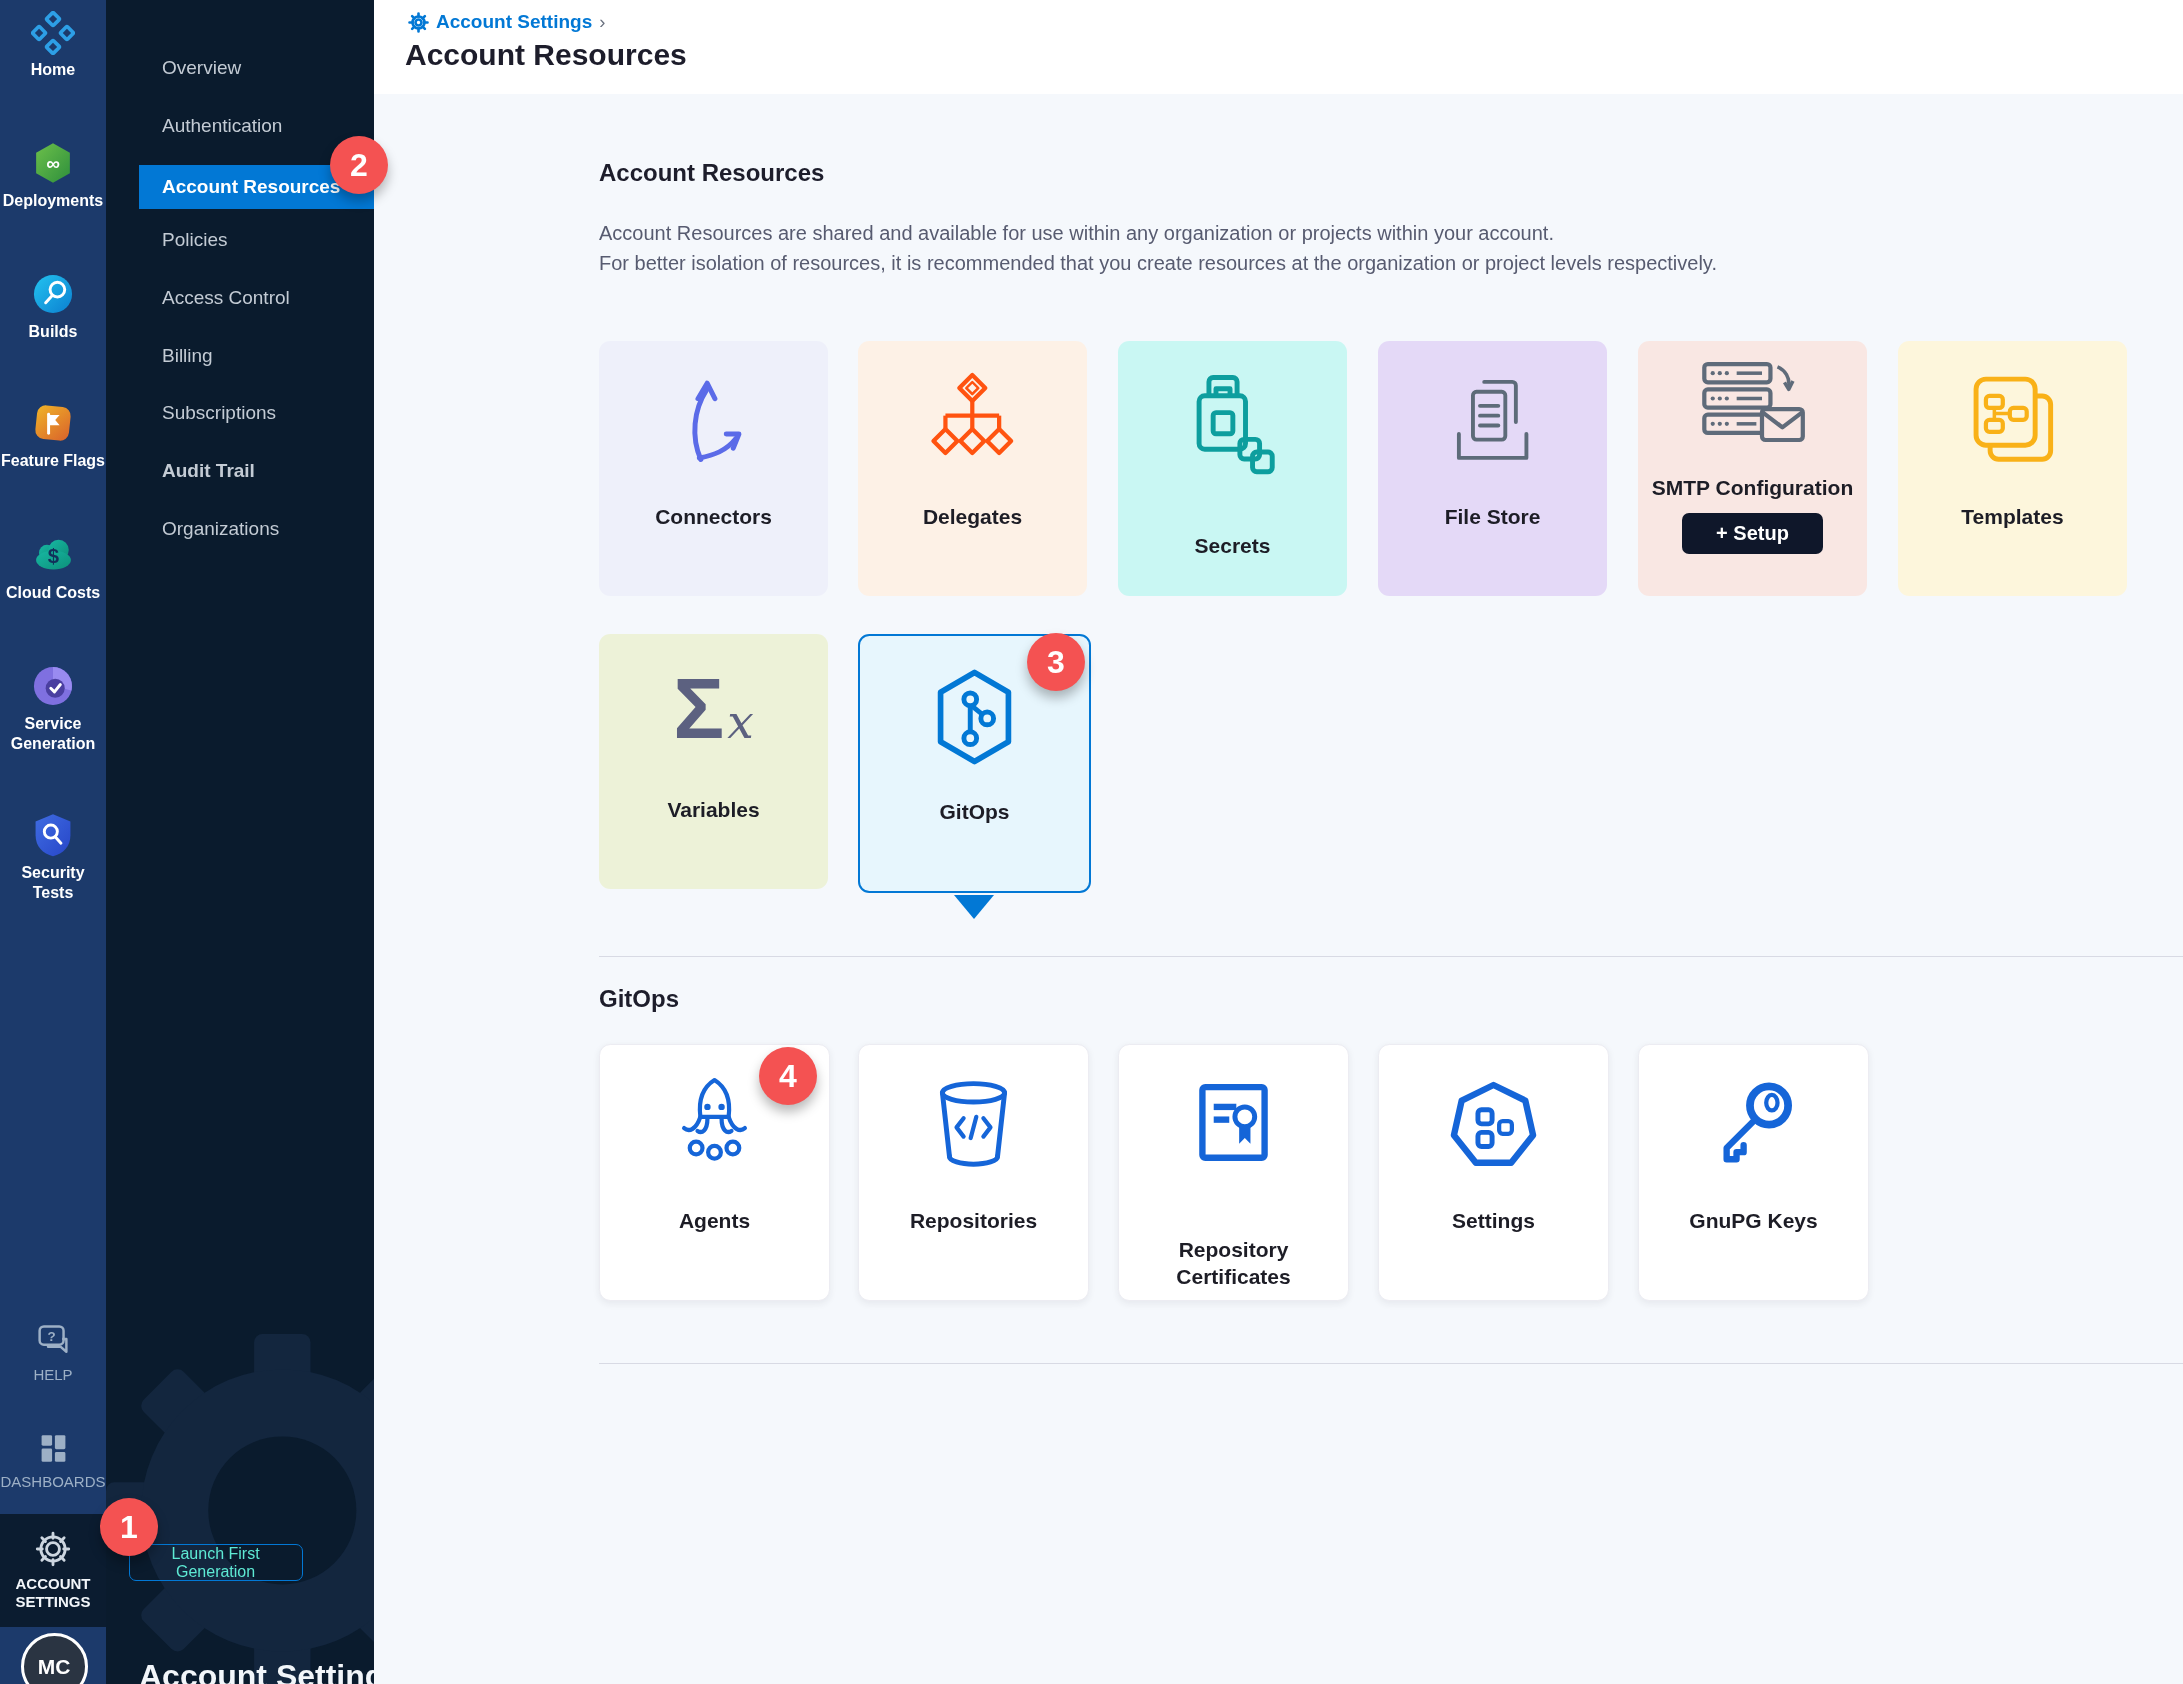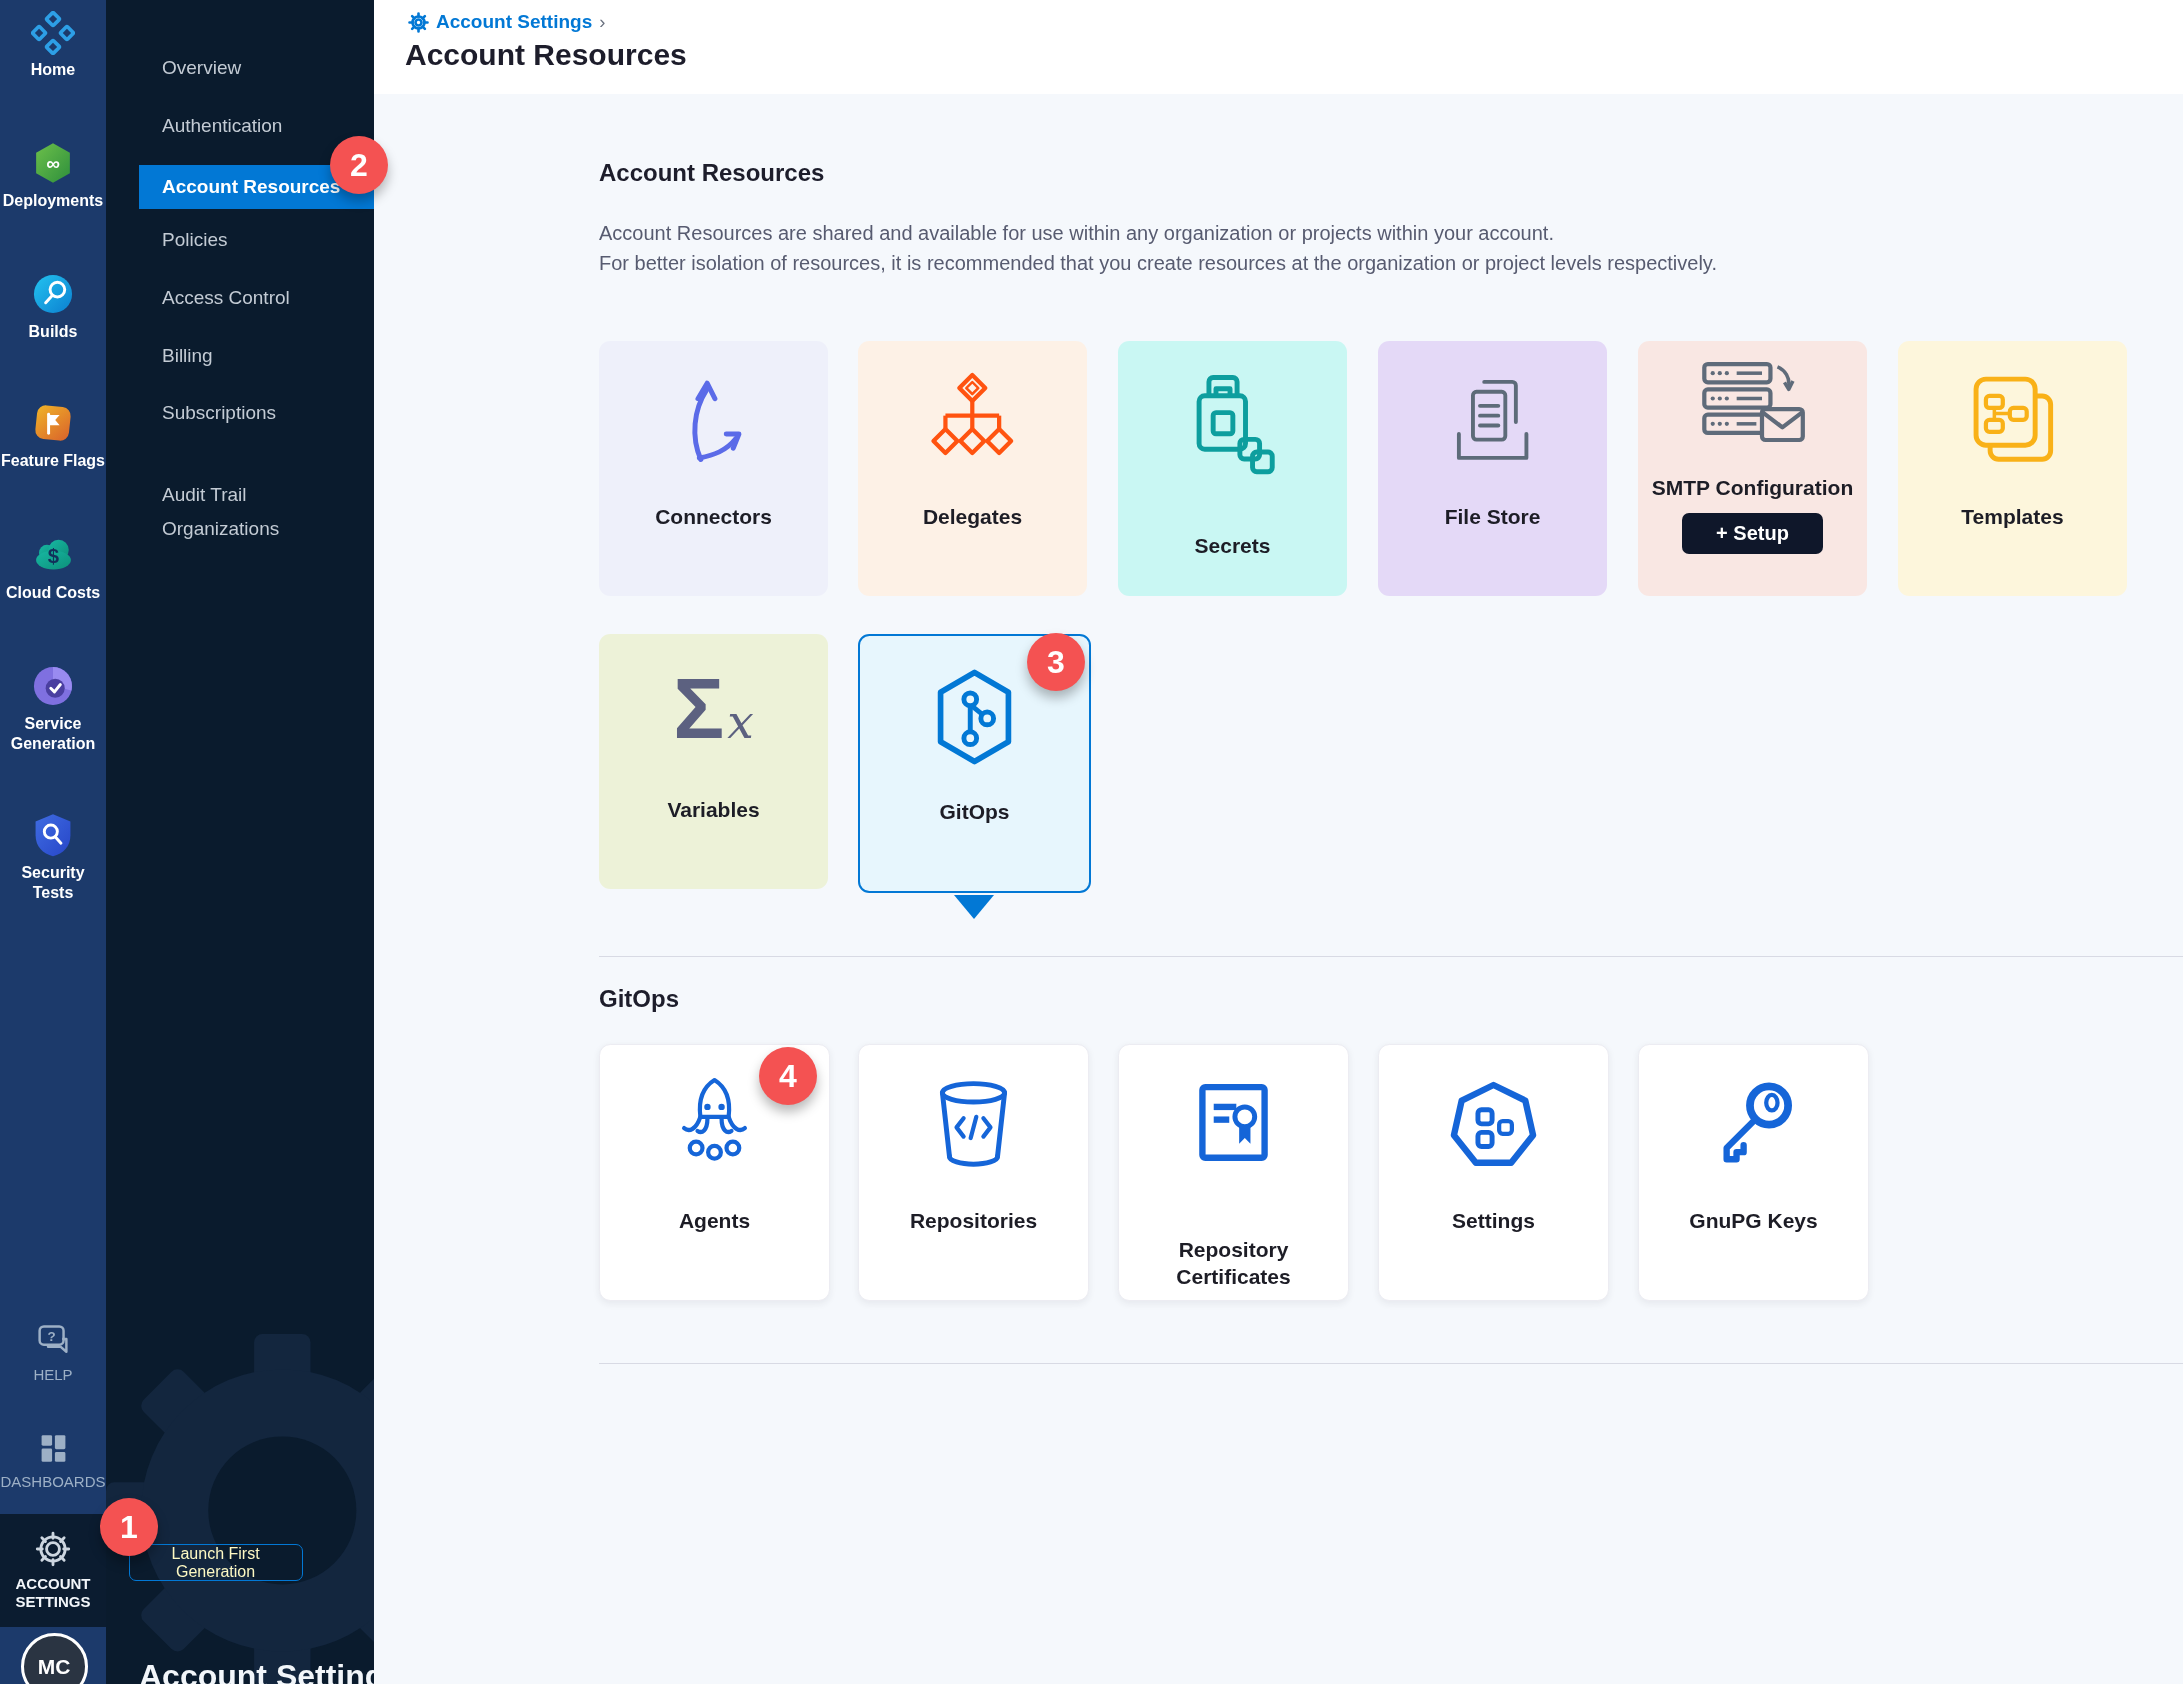--- a/index.html
+++ b/index.html
@@ -19,21 +19,21 @@
           display:flex;align-items:center;justify-content:center;}
 
   
   #sidebar{position:absolute;left:106px;top:0;width:268px;height:1685px;background:#0a1b2d;overflow:hidden;z-index:10;}
   .side-item{position:absolute;left:56px;font-size:19px;color:#c3cbd4;cursor:pointer;white-space:nowrap;}
   .side-sel{position:absolute;left:33px;top:165px;width:235px;height:44px;background:#0278d5;
             display:flex;align-items:center;cursor:pointer;}
   .side-sel span{margin-left:23px;font-size:19px;font-weight:600;color:#ffffff;white-space:nowrap;}
   #gear-watermark{position:absolute;left:0;top:1327px;}
   .launch-btn{position:absolute;left:22.6px;top:1544px;width:174px;height:37px;border:1.4px solid #0278d5;
-              border-radius:7px;background:transparent;color:#fef9c3;font-size:16px;
+              border-radius:7px;background:transparent;color:#5eead4;font-size:16px;
               font-family:"Liberation Sans",sans-serif;display:flex;align-items:center;justify-content:center;cursor:pointer;}
   .side-footer{position:absolute;left:33px;top:1658px;font-size:32px;font-weight:700;color:#f2f6fa;white-space:nowrap;}
 
   
   #header{position:absolute;left:374px;top:0;width:1809px;height:94px;background:#ffffff;z-index:5;}
   .breadcrumb{position:absolute;left:408px;top:11.3px;display:flex;align-items:center;gap:7px;z-index:6;}
   .breadcrumb .bc-link{color:#0278d5;font-size:19px;font-weight:600;cursor:pointer;}
   .breadcrumb .bc-sep{color:#6b7280;font-size:18.4px;}
   .page-title{position:absolute;left:405px;top:38px;font-size:30px;font-weight:700;color:#1d1d2b;z-index:6;}
 
@@ -251,21 +251,21 @@
 
   <div class="side-item" style="top:57px;">Overview</div>
   <div class="side-item" style="top:115px;">Authentication</div>
   <div class="side-sel">
     <span>Account Resources</span>
   </div>
   <div class="side-item" style="top:229px;">Policies</div>
   <div class="side-item" style="top:287px;">Access Control</div>
   <div class="side-item" style="top:345px;">Billing</div>
   <div class="side-item" style="top:402px;">Subscriptions</div>
-  <div class="side-item" style="top:484px;">Audit Trail</div>
+  <div class="side-item" style="top:460px;font-weight:bold;">Audit Trail</div>
   <div class="side-item" style="top:518px;">Organizations</div>
 
   <button class="launch-btn">Launch First Generation</button>
   <div class="side-footer">Account Settings</div>
 </div>
 
 <div id="header"></div>
 <div class="breadcrumb">
   <svg width="21" height="21" viewBox="0 0 56 56">
     <g fill="none" stroke="#0278d5" stroke-width="7">

